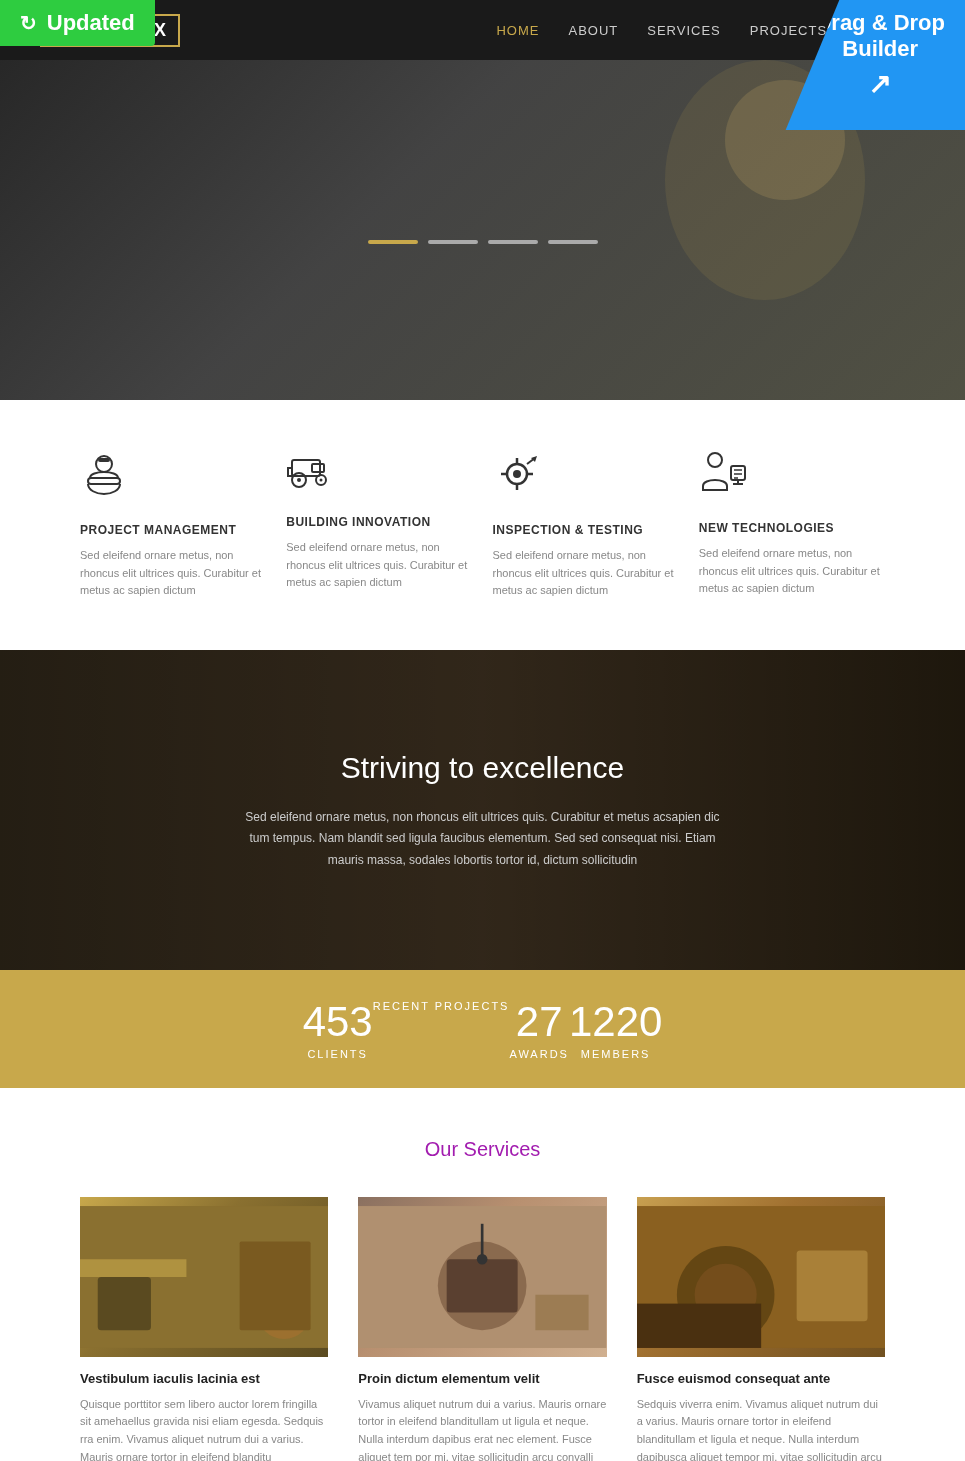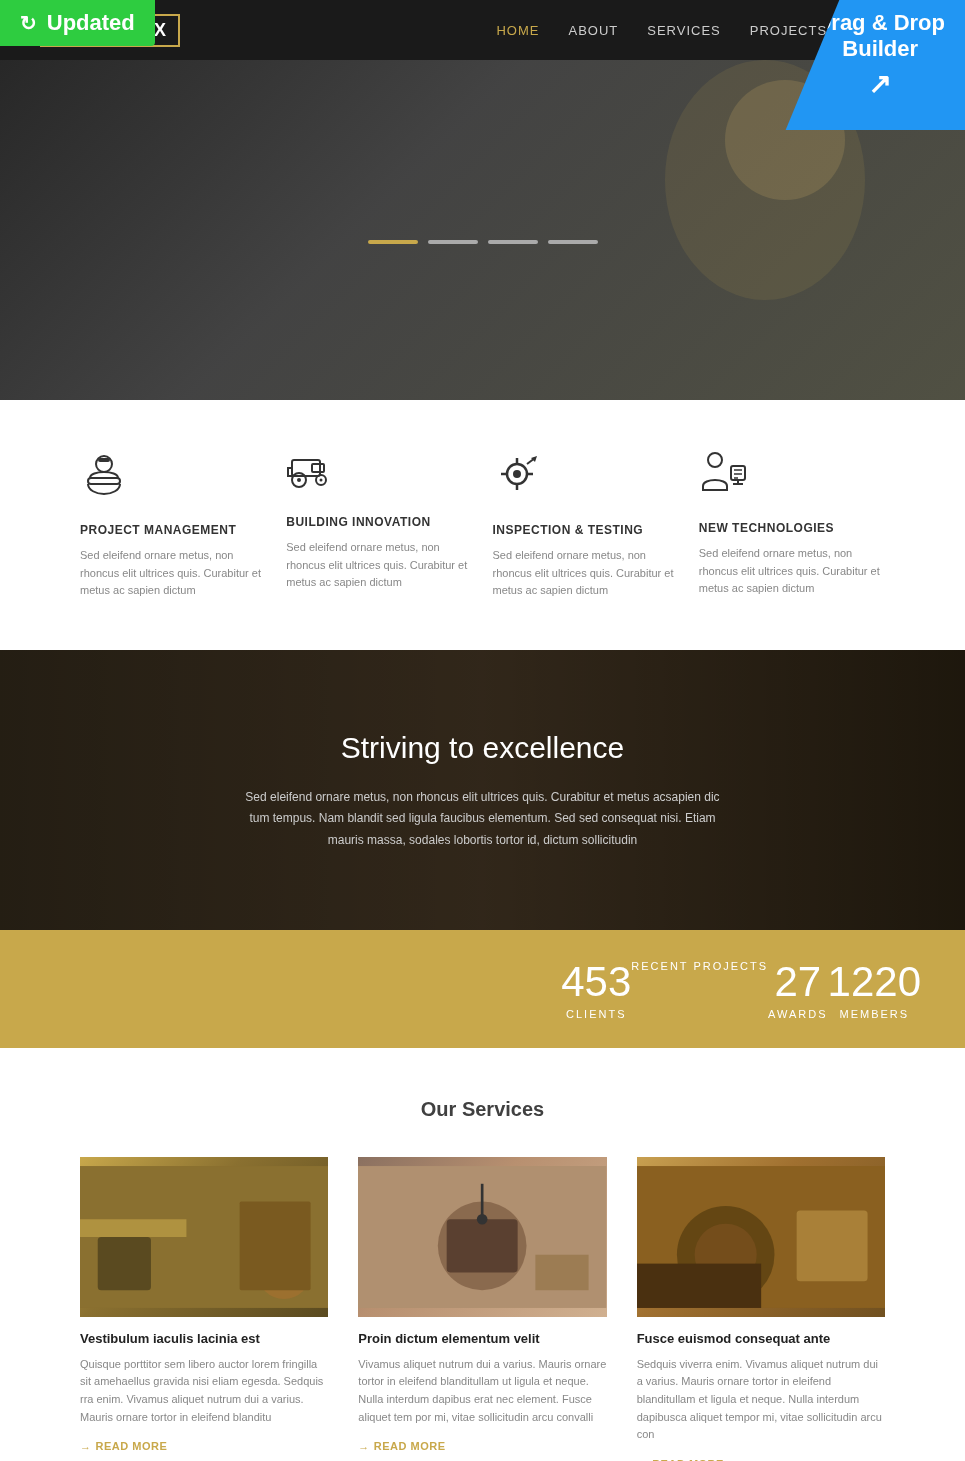--- a/index.html
+++ b/index.html
@@ -156,21 +156,21 @@
     }
     .feature-desc {
       font-size: 11px;
       color: #888;
       line-height: 1.6;
     }
 
     
     .excellence {
       position: relative;
-      height: 280px;
+      height: 320px;
       background: linear-gradient(rgba(0,0,0,0.6), rgba(0,0,0,0.6)), linear-gradient(90deg, #5a4a30 0%, #7a6040 50%, #4a3a20 100%);
       display: flex;
       flex-direction: column;
       align-items: center;
       justify-content: center;
       text-align: center;
     }
     .excellence-title {
       color: #fff;
       font-size: 30px;
@@ -182,21 +182,21 @@
       color: #ccc;
       font-size: 12px;
       line-height: 1.8;
       max-width: 480px;
     }
 
     
     .stats {
       background: #c8a84b;
       display: flex;
-      justify-content: flex-end;
+      justify-content: center;
       padding: 28px 44px;
     }
     .stat-item {
       text-align: center;
       color: #fff;
     }
     .stat-number {
       font-size: 42px;
       font-weight: 300;
       display: block;
@@ -210,22 +210,22 @@
     }
 
     
     .services {
       padding: 50px 80px;
       background: #fff;
     }
     .services-title {
       text-align: center;
       font-size: 20px;
-      font-weight: bold;
-      color: #404040;
+      font-weight: normal;
+      color: #a21caf;
       margin-bottom: 36px;
     }
     .services-grid {
       display: grid;
       grid-template-columns: repeat(3, 1fr);
       gap: 30px;
     }
     .service-card {}
     .service-img {
       width: 100%;

